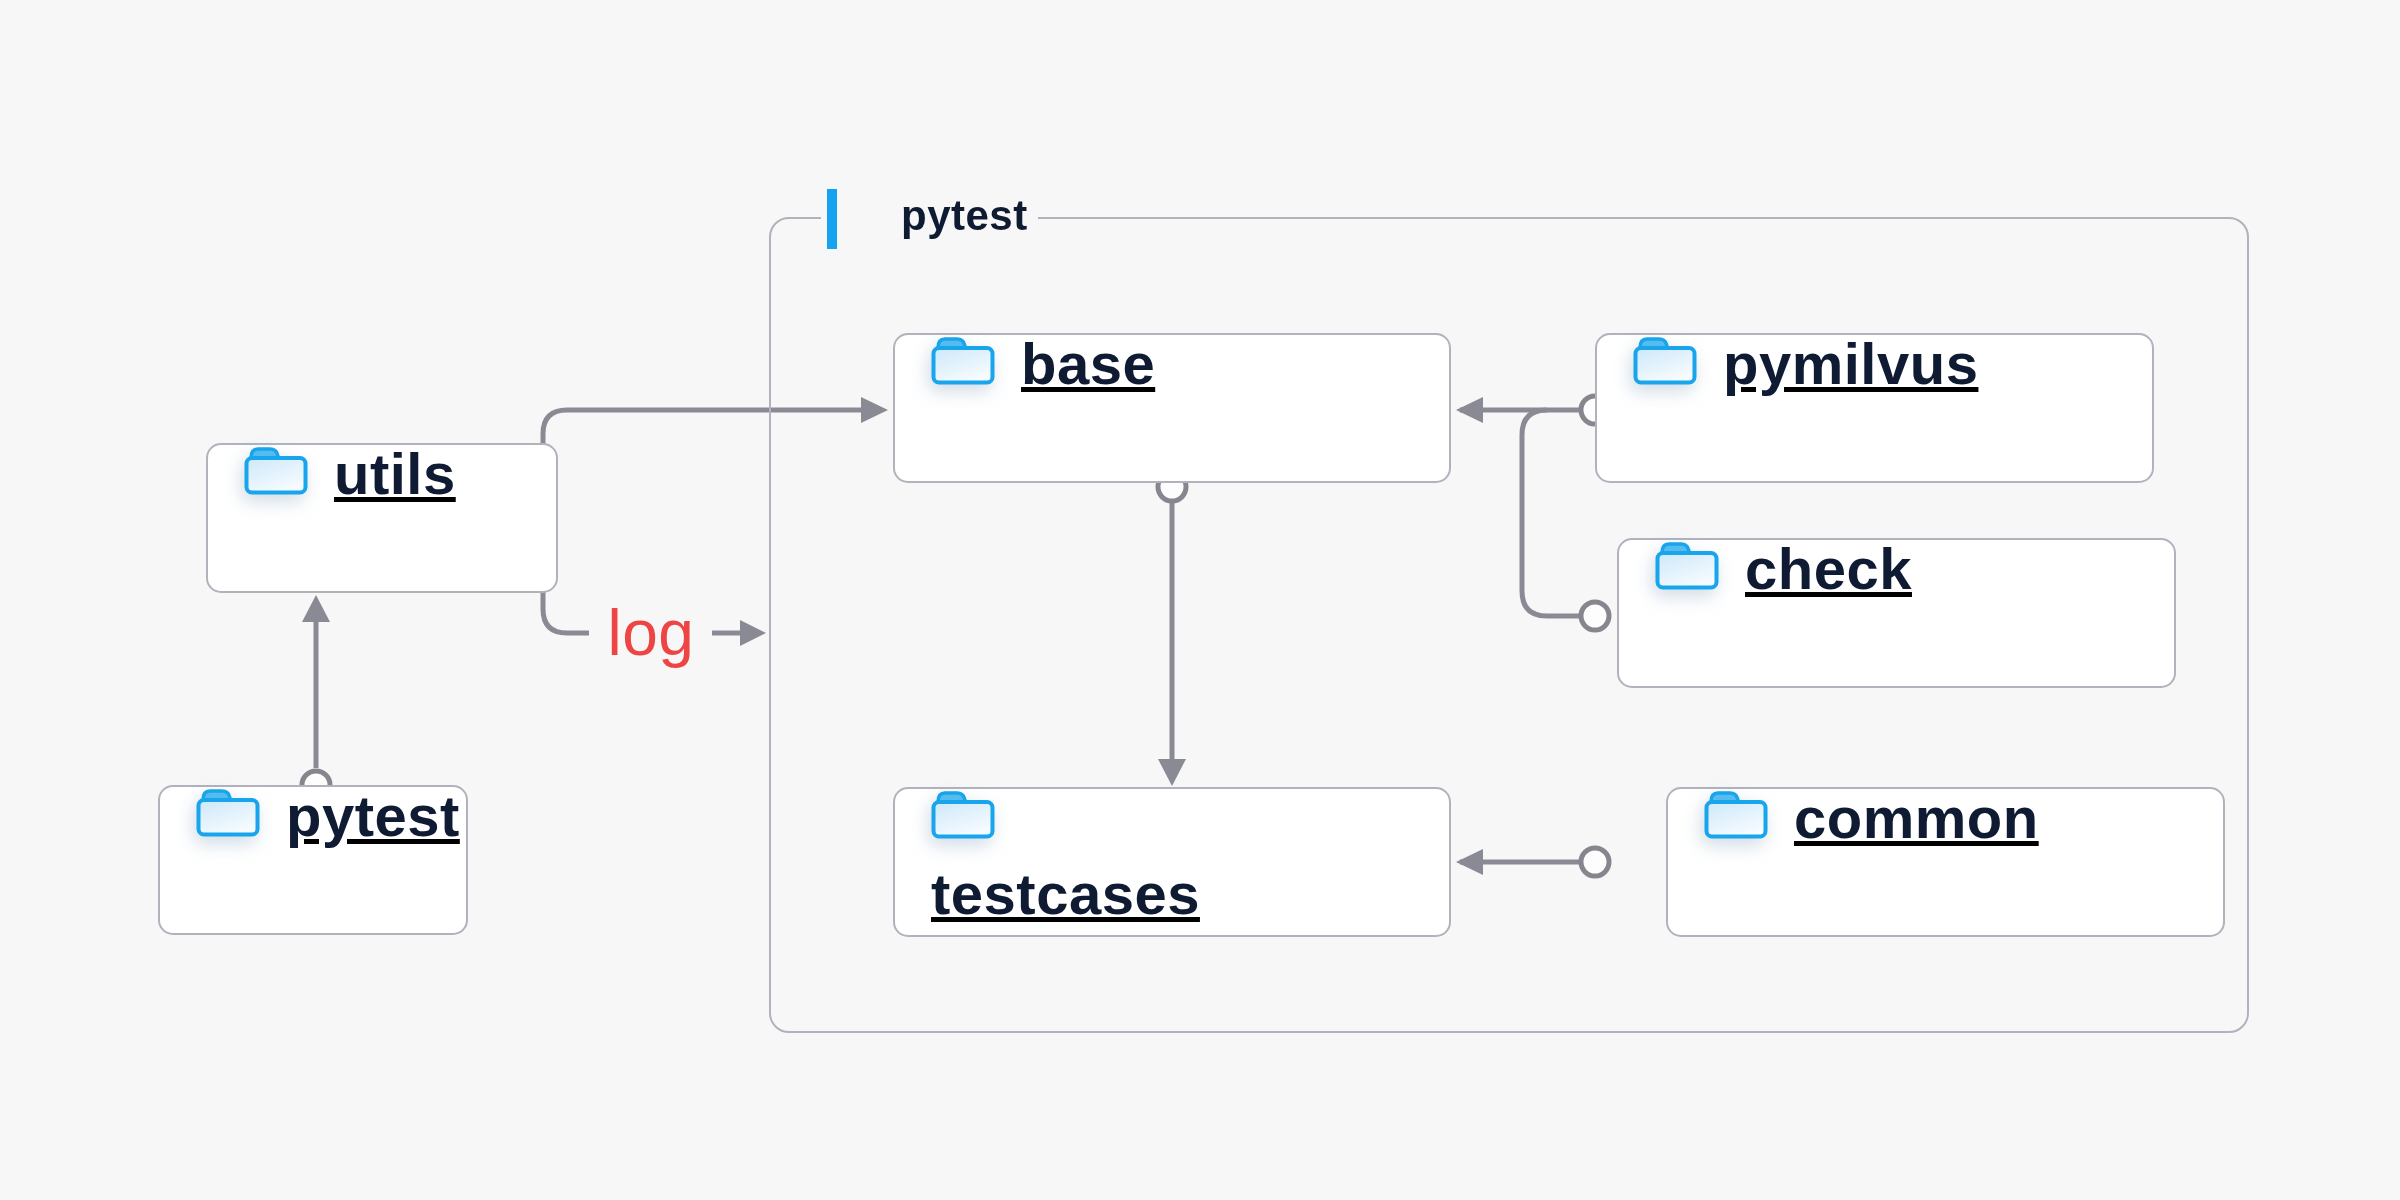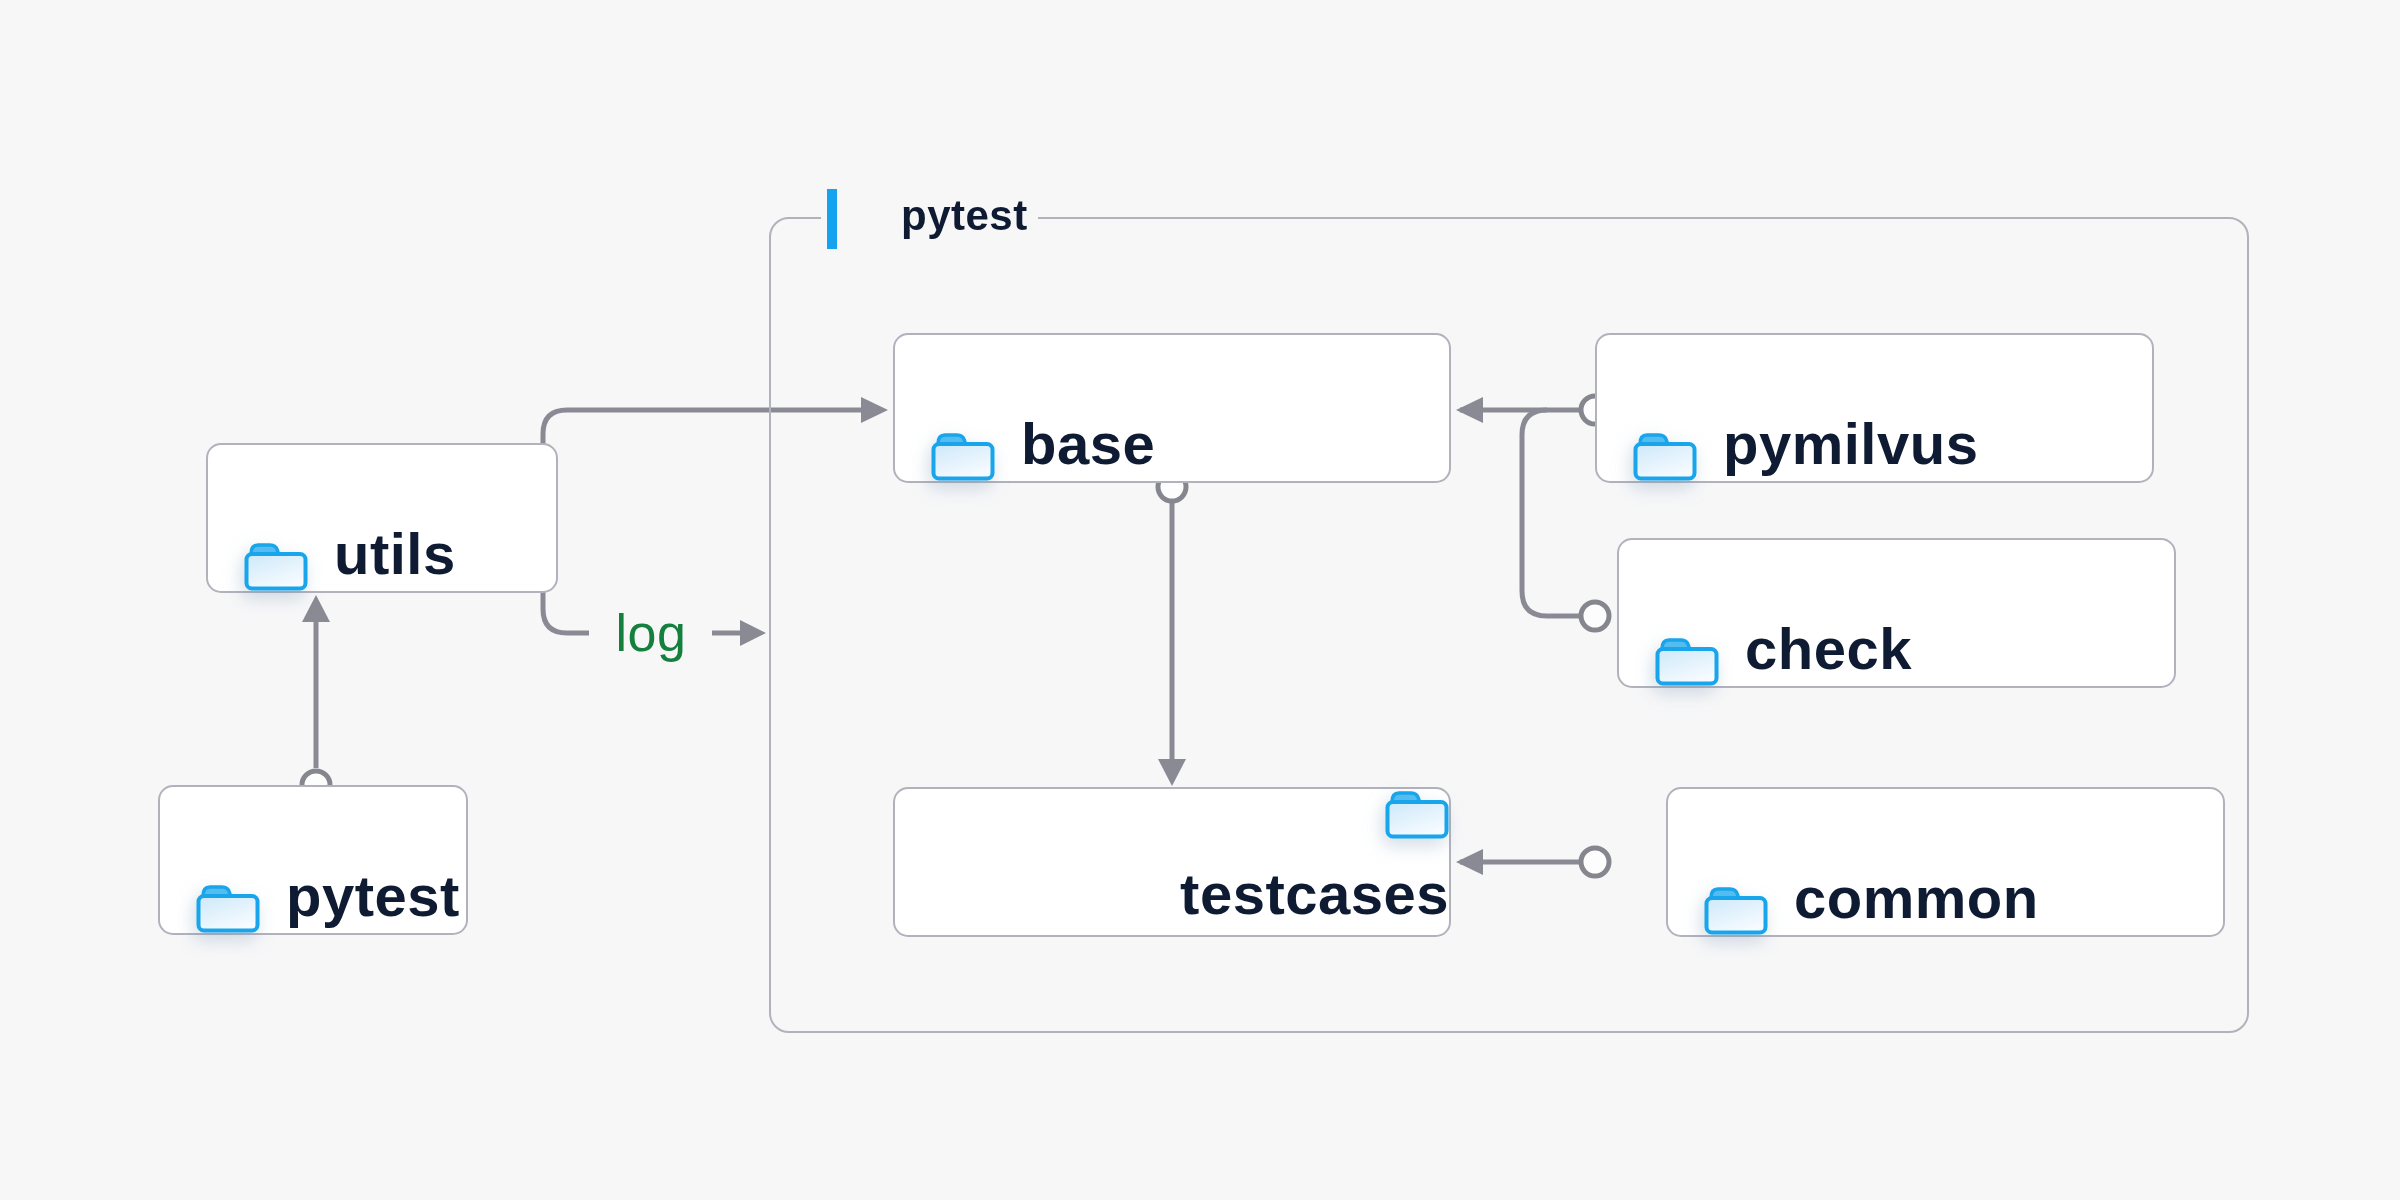--- a/index.html
+++ b/index.html
@@ -70,24 +70,25 @@
     margin-left: 40px;
   }
   
   .node {
     position: absolute;
     height: 150px;
     background: #FFFFFF;
     border: 2.5px solid #B2B2BD;
     border-radius: 15px;
     display: flex;
-    align-items: flex-end;
+    align-items: flex-start;
     padding-left: 36px;
     gap: 26px;
     box-sizing: border-box;
+    text-decoration: underline;
   }
   .node .label {
     font-size: 58px;
     font-weight: 700;
     color: #0E1B33;
     letter-spacing: 0.5px;
     line-height: 1;
     padding-bottom: 8px;
   }
   .folder {
@@ -106,23 +107,23 @@
   .node-common    { left: 1666px; top: 787px; width: 559px; }
   
   .edge-label-log {
     position: absolute;
     left: 596px;
     top: 600px;
     width: 110px;
     height: 66px;
     line-height: 66px;
     text-align: center;
-    font-size: 52px;
+    font-size: 64px;
     font-weight: 400;
-    color: #15803d;
+    color: #ef4444;
     letter-spacing: 0.5px;
   }
 </style>
 </head>
 <body>
 
 <div class="canvas">
 
   <svg width="0" height="0" style="position:absolute" aria-hidden="true">
     <defs>

